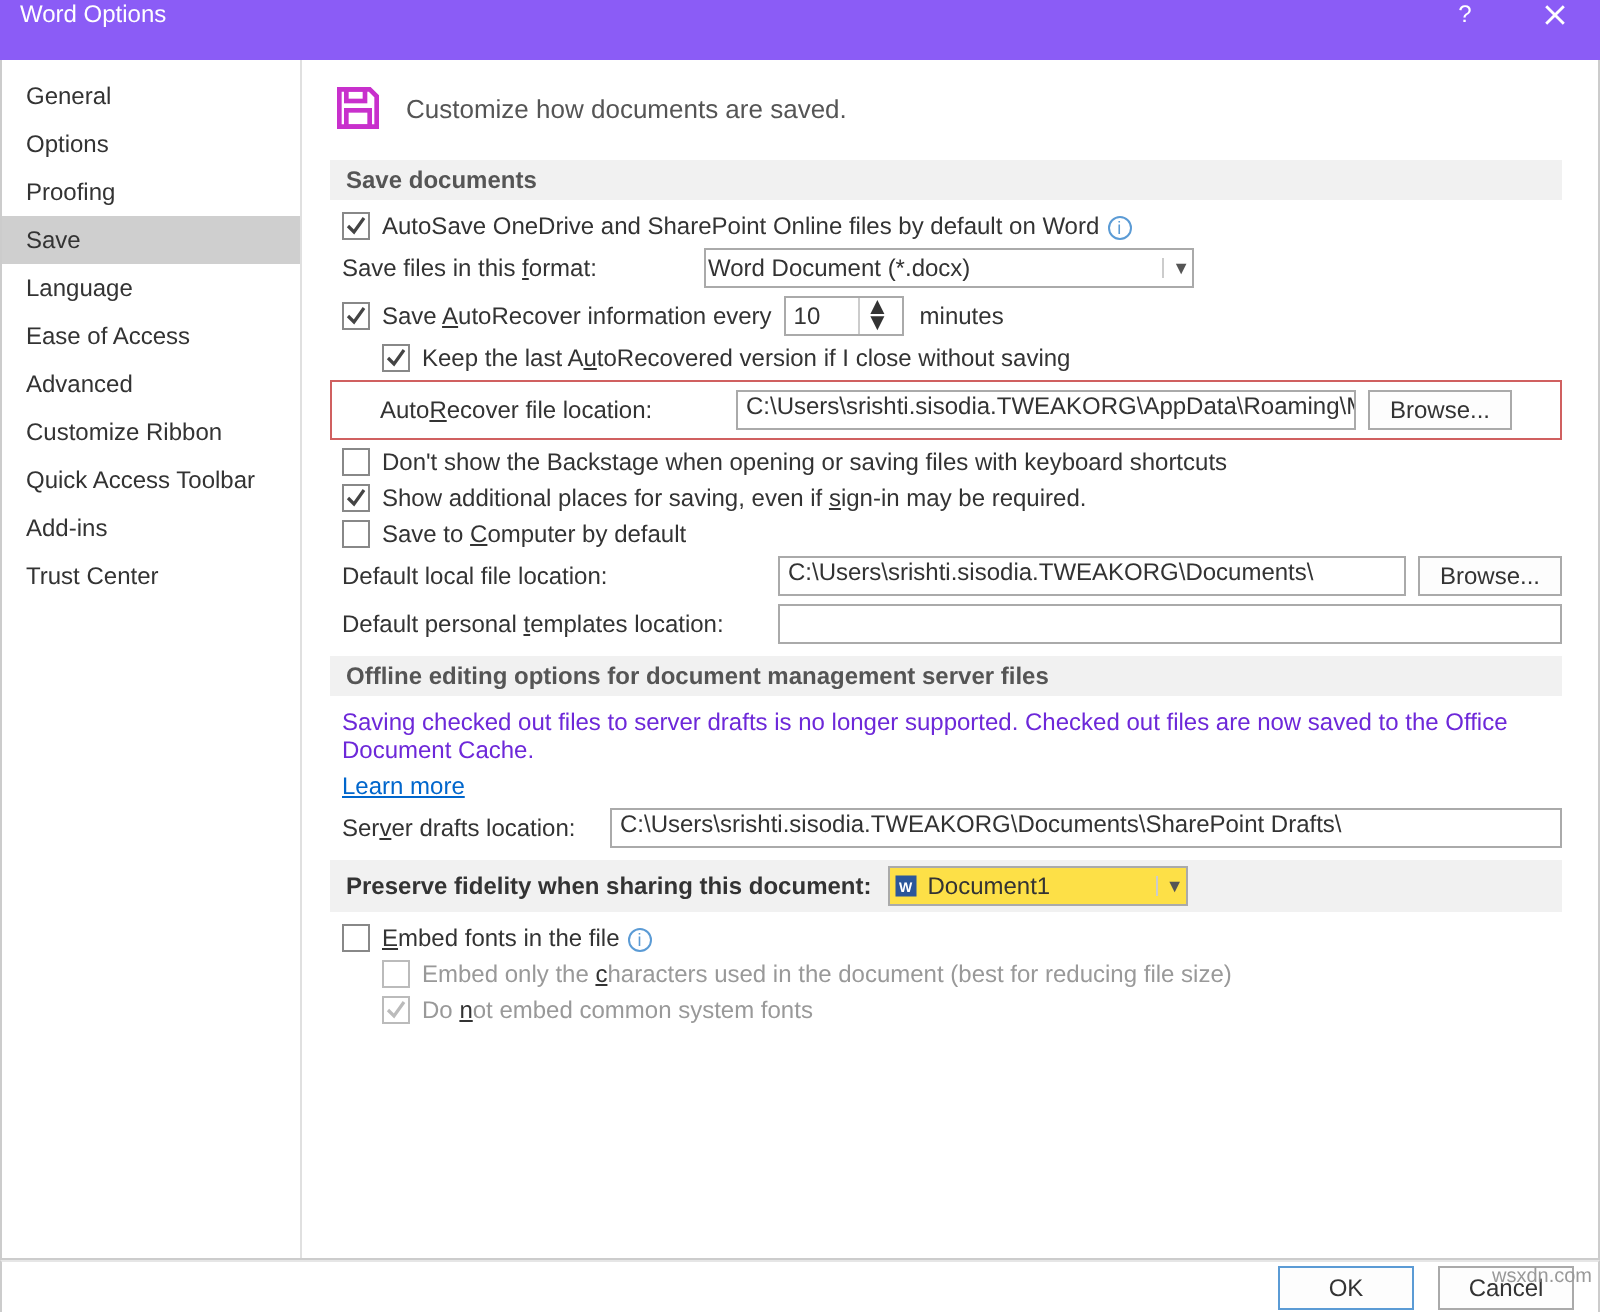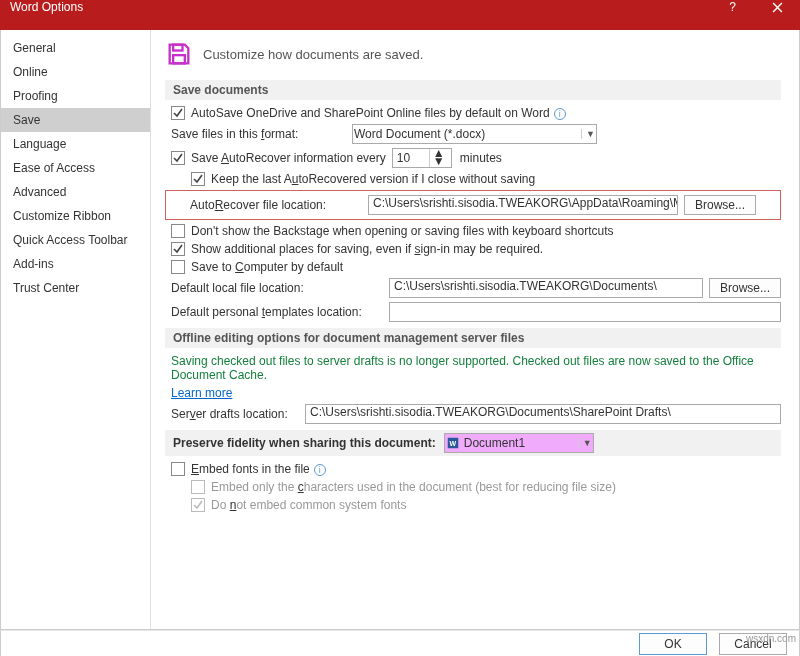--- a/index.html
+++ b/index.html
@@ -1,17 +1,17 @@
 <!DOCTYPE html>
 <html><head>
 <meta charset="utf-8">
 <style>
 *{box-sizing:border-box;font-family:"Segoe UI",Tahoma,sans-serif;font-size:12px;color:#333;margin:0;padding:0}
 body{background:#fff;width:800px;height:656px;overflow:hidden}
-.titlebar{background:#b91c1c;height:30px;display:flex;align-items:center;padding:0 0 16px 10px;color:#fff}
+.titlebar{background:#8b5cf6;height:30px;display:flex;align-items:center;padding:0 0 16px 10px;color:#fff}
 .titlebar .title{flex:1;color:#fff;font-size:12px}
 .titlebar .wbtn{width:45px;height:28px;display:flex;align-items:center;justify-content:center;color:#fff}
 .body{display:flex;height:600px;border:1px solid #ccc;border-top:none}
 .sidebar{width:150px;border-right:1px solid #e0e0e0;padding:6px 0}
 .side-item{padding:5px 12px;cursor:default}
 .side-item.sel{background:#cfcfcf}
 .content{flex:1;padding:10px 18px 10px 14px;overflow:hidden}
 .header-row{display:flex;align-items:center;margin-bottom:12px}
 .disk-icon{width:28px;height:28px;margin-right:10px;color:#c830cc}
 .section{background:#f1f1f1;padding:3px 8px;font-weight:bold;color:#555;margin:6px 0}
@@ -24,21 +24,21 @@
 .sel-box{border:1px solid #aaa;background:#fff;height:20px;display:flex;align-items:center;padding:0 1px;min-width:0}
 .sel-box .val{flex:1;white-space:nowrap;overflow:hidden}
 .sel-box .arrow{border-left:1px solid #ccc;padding-left:4px;font-size:9px;color:#555}
 .spin{display:flex;border:1px solid #aaa;height:20px;width:60px;background:#fff}
 .spin input{border:none;width:36px;padding:0 4px;outline:none}
 .spin .sp{display:flex;flex-direction:column;font-size:7px;line-height:8px;border-left:1px solid #ccc;padding:0 3px;color:#555}
 .hl-row{border:1px solid #d06060;padding:4px 24px;display:flex;align-items:center;margin:4px 0}
 .btn{border:1px solid #aaa;background:#fdfdfd;padding:2px 10px;margin-left:6px;cursor:default;text-align:center}
 .txtfield{border:1px solid #aaa;height:20px;padding:0 4px;background:#fff;white-space:nowrap;overflow:hidden}
 .link{color:#0066cc;text-decoration:underline}
-.info{color:#15803d;margin:4px 0 2px 6px}
+.info{color:#6d28d9;margin:4px 0 2px 6px}
 .info-i{display:inline-block;width:12px;height:12px;border:1px solid #5b9bd5;border-radius:50%;color:#5b9bd5;font-size:9px;text-align:center;line-height:11px;margin-left:4px}
 .footer{height:28px;display:flex;justify-content:flex-end;align-items:center;padding:0 12px;gap:6px;border:1px solid #ccc;border-top:1px solid #e6e6e6}
 .footer .btn{min-width:68px;padding:3px 10px}
 .ws{position:absolute;right:4px;bottom:12px;font-size:10px;color:#999}
 .disabled{color:#999}
 u{text-decoration:underline}
 </style>
 </head>
 <body>
 
@@ -48,21 +48,21 @@
   <div class="wbtn">
     <svg width="11" height="11" viewBox="0 0 10 10">
         <path d="M1 1L9 9M9 1L1 9" stroke="#fff" stroke-width="1.3"></path>
       </svg>
   </div>
 </div>
 
 <div class="body">
   <div class="sidebar">
     <div class="side-item">General</div>
-    <div class="side-item">Online</div>
+    <div class="side-item">Options</div>
     <div class="side-item">Proofing</div>
     <div class="side-item sel">Save</div>
     <div class="side-item">Language</div>
     <div class="side-item">Ease of Access</div>
     <div class="side-item">Advanced</div>
     <div class="side-item">Customize Ribbon</div>
     <div class="side-item">Quick Access Toolbar</div>
     <div class="side-item">Add-ins</div>
     <div class="side-item">Trust Center</div>
   </div>
@@ -160,21 +160,21 @@
     <div class="row">
         <a class="link">Learn more</a>
       </div>
     <div class="row">
       <span class="lbl" style="width:128px">Ser<u>v</u>er drafts location:</span>
       <div class="txtfield" style="flex:1">C:\Users\srishti.sisodia.TWEAKORG\Documents\SharePoint Drafts\</div>
     </div>
 
     <div class="section" style="display:flex;align-items:center;gap:8px">
       <span>Preserve fidelity when sharing this document:</span>
-      <div class="sel-box" style="width:150px;font-weight:normal;background:#f0abfc">
+      <div class="sel-box" style="width:150px;font-weight:normal;background:#fde047">
         <svg width="14" height="14" viewBox="0 0 24 24" style="margin-right:4px">
             <rect x="3" y="3" width="18" height="18" fill="#2b579a"></rect>
             <text x="6" y="17" fill="#fff" font-size="12" font-weight="bold">W</text>
           </svg>
         <span class="val">Document1</span>
           <span class="arrow">▼</span>
       </div>
     </div>
 
     <div class="row">

